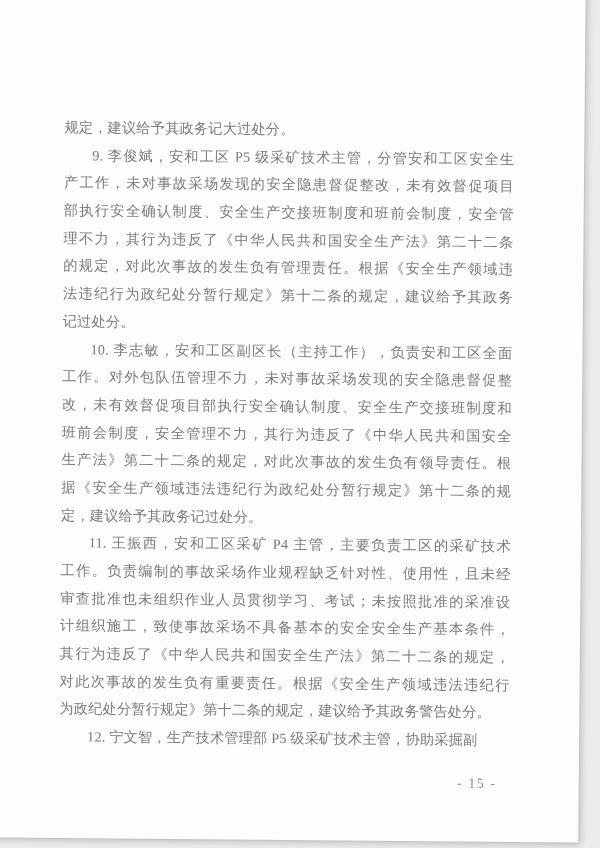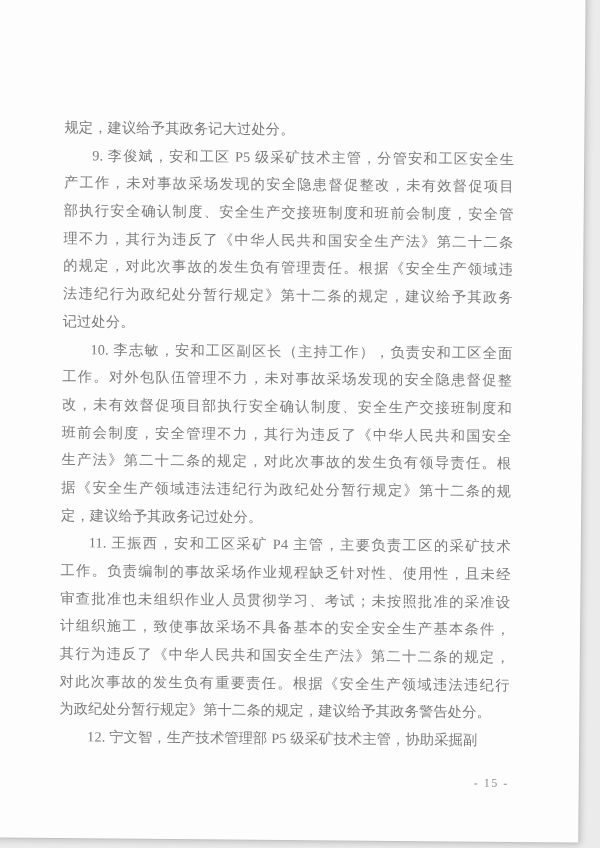--- a/index.html
+++ b/index.html
@@ -45,26 +45,26 @@
   }
   .line.last{
     text-align:left;
     text-align-last:left;
   }
   .line.indent{
     text-indent:28px;
   }
   .page-number{
     position:absolute;
-    left:442px;
+    left:455px;
     top:794px;
     width:90px;
-    text-align:right;
+    text-align:center;
     color:var(--pageno);
-    font-size:12px;
+    font-size:14px;
     letter-spacing:1.5px;
     font-family:"Liberation Serif","DejaVu Serif",serif;
   }
 </style>
 </head>
 <body>
 
 <div class="paper">
   <div class="content">
       <div class="line last">规定，建议给予其政务记大过处分。</div>

